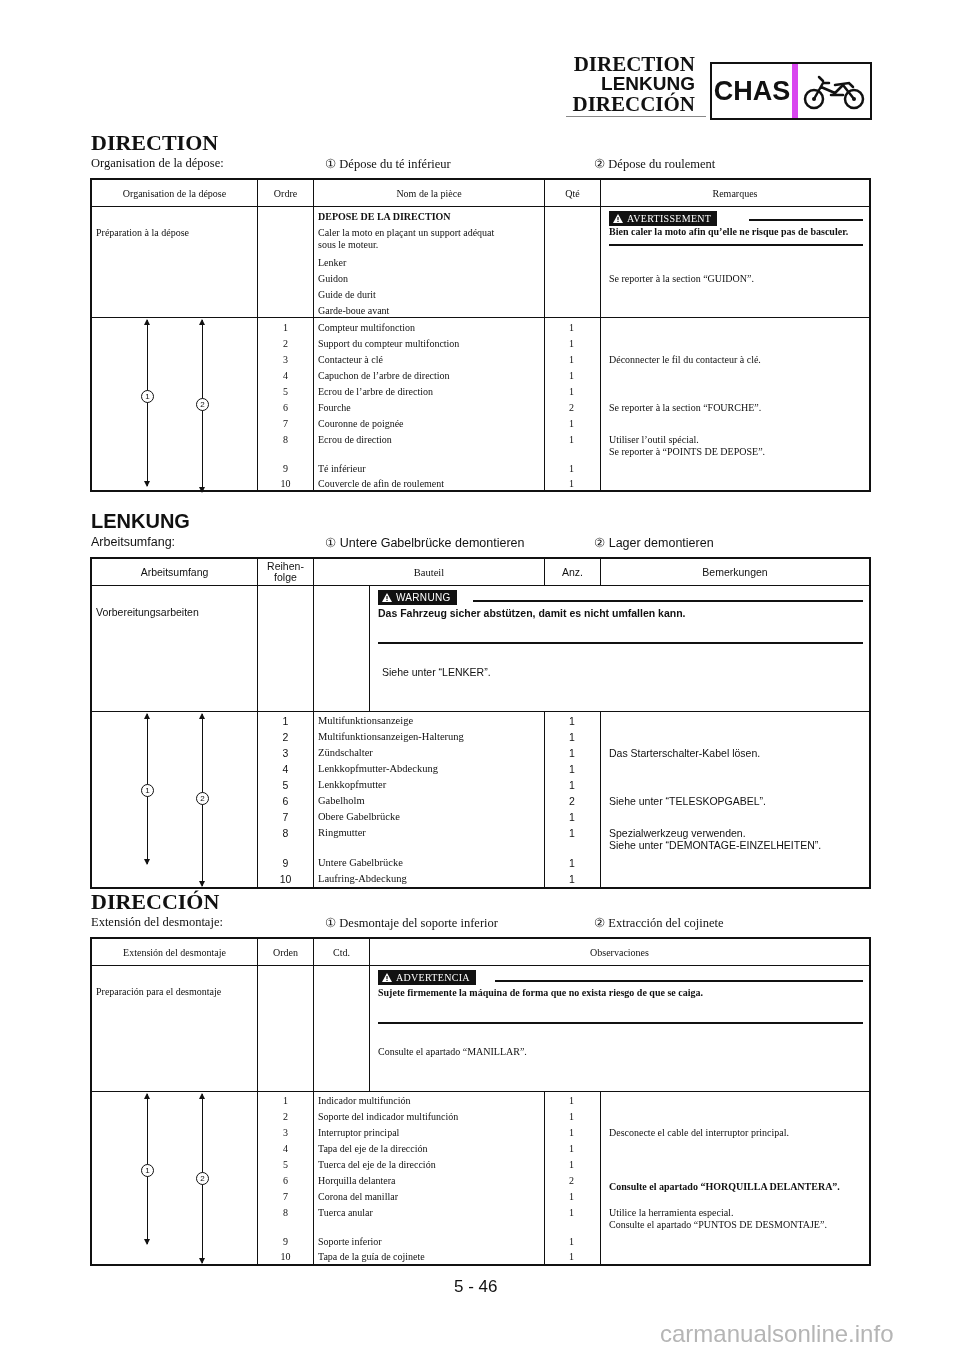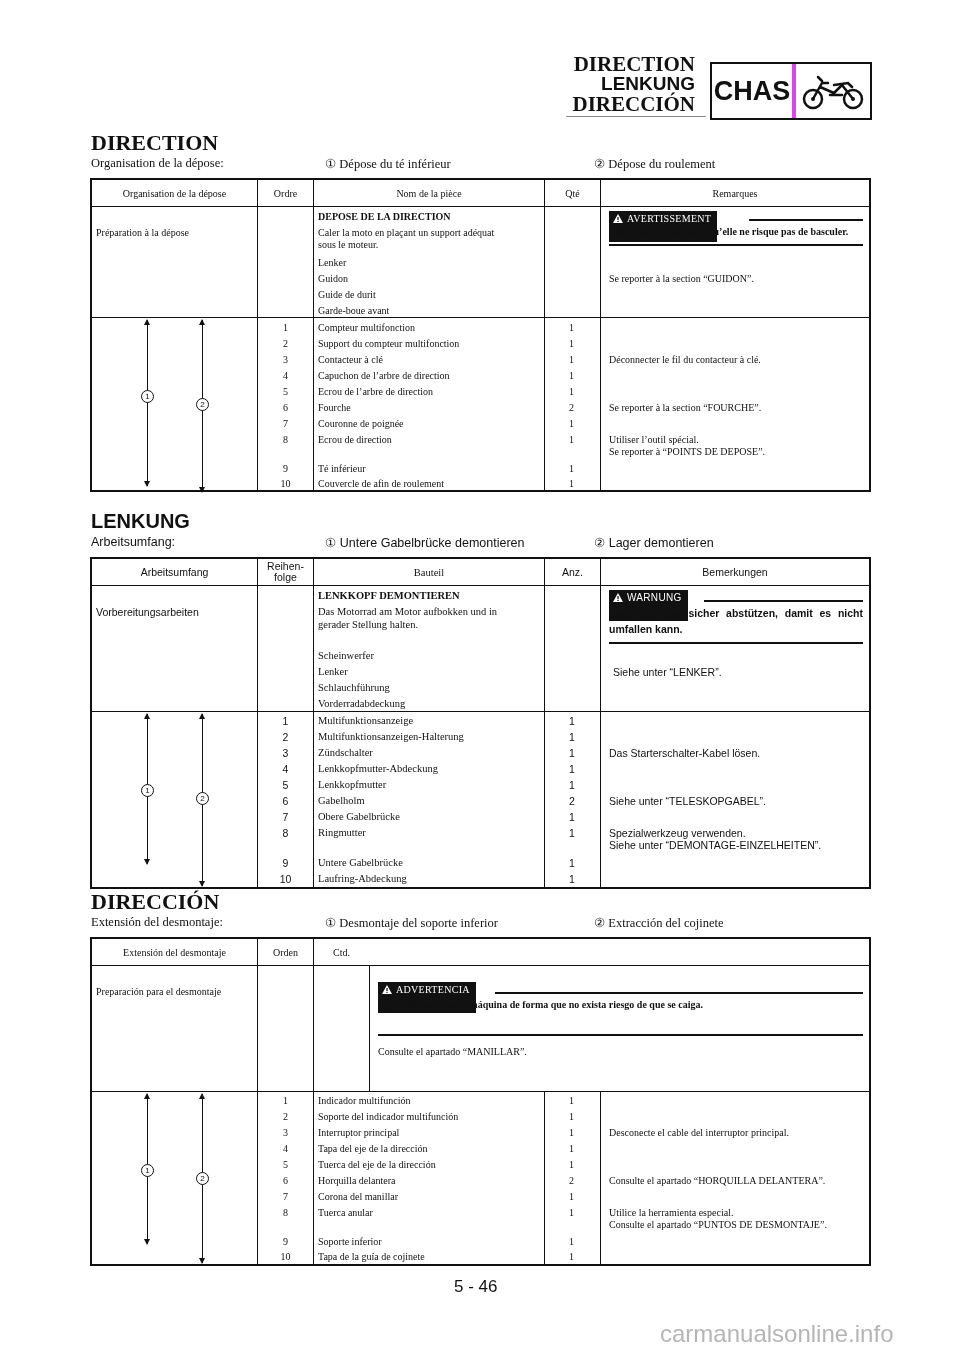--- a/index.html
+++ b/index.html
@@ -2,21 +2,21 @@
 <html><head>
 <meta charset="utf-8">
 <style>
   html,body{margin:0;padding:0;background:#fff;}
   body{width:960px;height:1358px;position:relative;overflow:hidden;color:#111;font-family:"Liberation Serif",serif;}
   .hdr-titles{position:absolute;right:265px;top:54px;text-align:right;line-height:20px;}
   .hdr-titles .t{font-family:"Liberation Serif",serif;font-weight:bold;font-size:21px;}
   .hdr-titles .t.sans{font-family:"Liberation Sans",sans-serif;font-size:19px;}
   .hdr-rule{position:absolute;left:566px;top:116px;width:140px;height:1px;background:#888;}
   .chas-box{position:absolute;left:710px;top:62px;width:158px;height:54px;border:2px solid #111;display:flex;}
-  .chas-box .lbl{width:80px;border-right:4px solid #d946ef;font-family:"Liberation Sans",sans-serif;font-weight:bold;font-size:27px;display:flex;align-items:center;justify-content:center;}
+  .chas-box .lbl{width:80px;border-right:6px solid #d946ef;font-family:"Liberation Sans",sans-serif;font-weight:bold;font-size:27px;display:flex;align-items:center;justify-content:center;}
   .chas-box .ic{flex:1;display:flex;align-items:center;justify-content:center;}
   .sec-title{position:absolute;left:91px;font-weight:bold;font-size:22px;}
   .sec-title.sans{font-family:"Liberation Sans",sans-serif;font-size:20px;}
   .scope{position:absolute;left:91px;font-size:12.5px;width:780px;}
   .scope.sans{font-family:"Liberation Sans",sans-serif;}
   .scope span{position:absolute;top:0;white-space:nowrap;}
   .tbl{position:absolute;left:90px;width:777px;border:2px solid #111;font-size:10px;}
   .tbl.sans{font-family:"Liberation Sans",sans-serif;font-size:10.5px;}
   .tbl .head{display:flex;height:26px;border-bottom:1.5px solid #111;}
   .tbl .head div{display:flex;align-items:center;justify-content:center;text-align:center;border-right:1px solid #111;line-height:11px;}
@@ -26,21 +26,21 @@
   .tbl .prep>div{border-right:1px solid #111;position:relative;}
   .tbl .prep>div:last-child{border-right:none;}
   .tbl .steps{display:flex;position:relative;}
   .tbl .steps>div{border-right:1px solid #111;position:relative;}
   .tbl .steps>div:last-child{border-right:none;}
   .ln{position:absolute;left:4px;white-space:nowrap;}
   .ln.b{font-weight:bold;}
   .num{position:absolute;width:100%;text-align:center;}
   .qty{position:absolute;left:24px;}
   .warnwrap{position:absolute;left:8px;right:6px;}
-  .wbadge{display:inline-flex;align-items:center;background:#111;color:#fff;font-size:10px;padding:1px 6px 17px 4px;height:13px;letter-spacing:0.3px;justify-content:center;}
+  .wbadge{display:inline-flex;align-items:center;background:#111;color:#fff;font-size:10px;padding:1px 6px 1px 4px;height:13px;letter-spacing:0.3px;justify-content:center;}
   .wbadge svg{margin-right:4px;}
   .wline{position:absolute;height:2px;background:#111;}
   .wtext{position:absolute;left:0;right:0;font-weight:bold;font-size:10px;line-height:16px;}
   .arrow{position:absolute;width:1px;background:#111;}
   .arrow:before{content:"";position:absolute;left:-3px;top:-1px;border-left:3.5px solid transparent;border-right:3.5px solid transparent;border-bottom:6px solid #111;}
   .arrow:after{content:"";position:absolute;left:-3px;bottom:-1px;border-left:3.5px solid transparent;border-right:3.5px solid transparent;border-top:6px solid #111;}
   .circ{position:absolute;width:11px;height:11px;border:1px solid #111;border-radius:50%;background:#fff;font-size:8px;line-height:11px;text-align:center;font-family:"Liberation Sans",sans-serif;}
   .page-no{position:absolute;left:454px;top:1277px;font-family:"Liberation Sans",sans-serif;font-size:17px;}
   .wm{position:absolute;left:660px;top:1320px;font-family:"Liberation Sans",sans-serif;font-size:24px;color:#b5b5b5;}
 </style>
@@ -178,29 +178,20 @@
 folge</div>
     <div class="c3">Bauteil</div>
     <div class="c4">Anz.</div>
     <div class="c5">Bemerkungen</div>
   </div>
   <div class="prep" style="height:125px;">
     <div class="c1">
         <span class="ln" style="top:20px;">Vorbereitungsarbeiten</span>
       </div>
     <div class="c2"></div>
-    <div class="c3">
-      <span class="ln b" style="top:4px;">LENKKOPF DEMONTIEREN</span>
-      <span class="ln" style="top:20px;">Das Motorrad am Motor aufbokken und in</span>
-      <span class="ln" style="top:33px;">gerader Stellung halten.</span>
-      <span class="ln" style="top:64px;">Scheinwerfer</span>
-      <span class="ln" style="top:80px;">Lenker</span>
-      <span class="ln" style="top:96px;">Schlauchführung</span>
-      <span class="ln" style="top:112px;">Vorderradabdeckung</span>
-    </div>
     <div class="c4"></div>
     <div class="c5">
       <div class="warnwrap" style="top:4px;">
         <span class="wbadge" style="font-family:'Liberation Sans',sans-serif;">
           <svg width="10" height="9" viewBox="0 0 10 9">
               <path d="M5 0 L10 9 L0 9 Z" fill="#fff"></path>
               <rect x="4.4" y="3" width="1.2" height="3" fill="#111"></rect>
               <rect x="4.4" y="6.8" width="1.2" height="1.2" fill="#111"></rect>
             </svg>
           <span>WARNUNG</span>
@@ -268,29 +259,30 @@
 <div class="scope" style="top:915px;">
   <span style="left:0;">Extensión del desmontaje:</span>
   <span style="left:234px;">① Desmontaje del soporte inferior</span>
   <span style="left:503px;">② Extracción del cojinete</span>
 </div>
 <div class="tbl" style="top:937px;">
   <div class="head">
     <div class="c1">Extensión del desmontaje</div>
     <div class="c2">Orden</div>
     <div class="c4">Ctd.</div>
+    <div class="c5">Observaciones</div>
   </div>
   <div class="prep" style="height:125px;">
     <div class="c1">
         <span class="ln" style="top:20px;">Preparación para el desmontaje</span>
       </div>
     <div class="c2"></div>
     <div class="c4"></div>
     <div class="c5">
-      <div class="warnwrap" style="top:4px;margin-top:12px;">
+      <div class="warnwrap" style="top:4px;">
         <span class="wbadge">
           <svg width="10" height="9" viewBox="0 0 10 9">
               <path d="M5 0 L10 9 L0 9 Z" fill="#fff"></path>
               <rect x="4.4" y="3" width="1.2" height="3" fill="#111"></rect>
               <rect x="4.4" y="6.8" width="1.2" height="1.2" fill="#111"></rect>
             </svg>
           <span>ADVERTENCIA</span>
         </span>
         <div class="wline" style="top:10px;left:117px;right:0;"></div>
         <div class="wtext" style="top:15px;text-align:justify;">Sujete firmemente la máquina de forma que no exista riesgo de que se caiga.</div>
@@ -337,21 +329,21 @@
       <span class="qty" style="top:51px;">1</span>
       <span class="qty" style="top:67px;">1</span>
       <span class="qty" style="top:83px;">2</span>
       <span class="qty" style="top:99px;">1</span>
       <span class="qty" style="top:115px;">1</span>
       <span class="qty" style="top:144px;">1</span>
       <span class="qty" style="top:159px;">1</span>
     </div>
     <div class="c5">
       <span class="ln" style="top:35px;left:8px;">Desconecte el cable del interruptor principal.</span>
-      <span class="ln" style="top:83px;left:8px;">Consulte el apartado “HORQUILLA DELANTERA”.</span>
+      <span class="ln" style="top:89px;left:8px;font-weight:bold;">Consulte el apartado “HORQUILLA DELANTERA”.</span>
       <span class="ln" style="top:115px;left:8px;">Utilice la herramienta especial.</span>
       <span class="ln" style="top:127px;left:8px;">Consulte el apartado “PUNTOS DE DESMONTAJE”.</span>
     </div>
   </div>
 </div>
 
 <div class="page-no">5 - 46</div>
 <div class="wm">carmanualsonline.info</div>
 
 </body></html>

